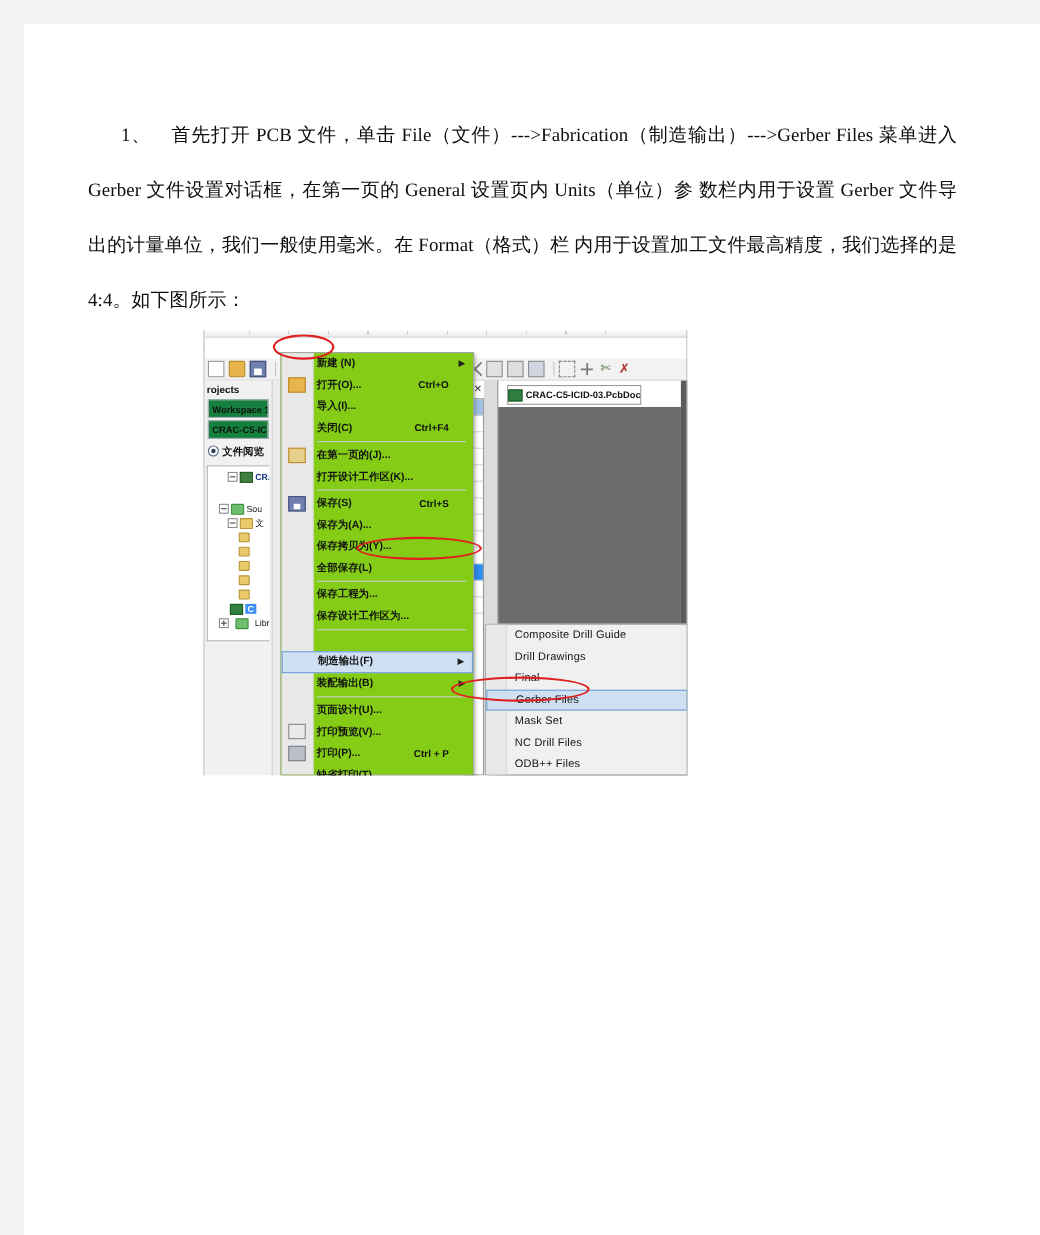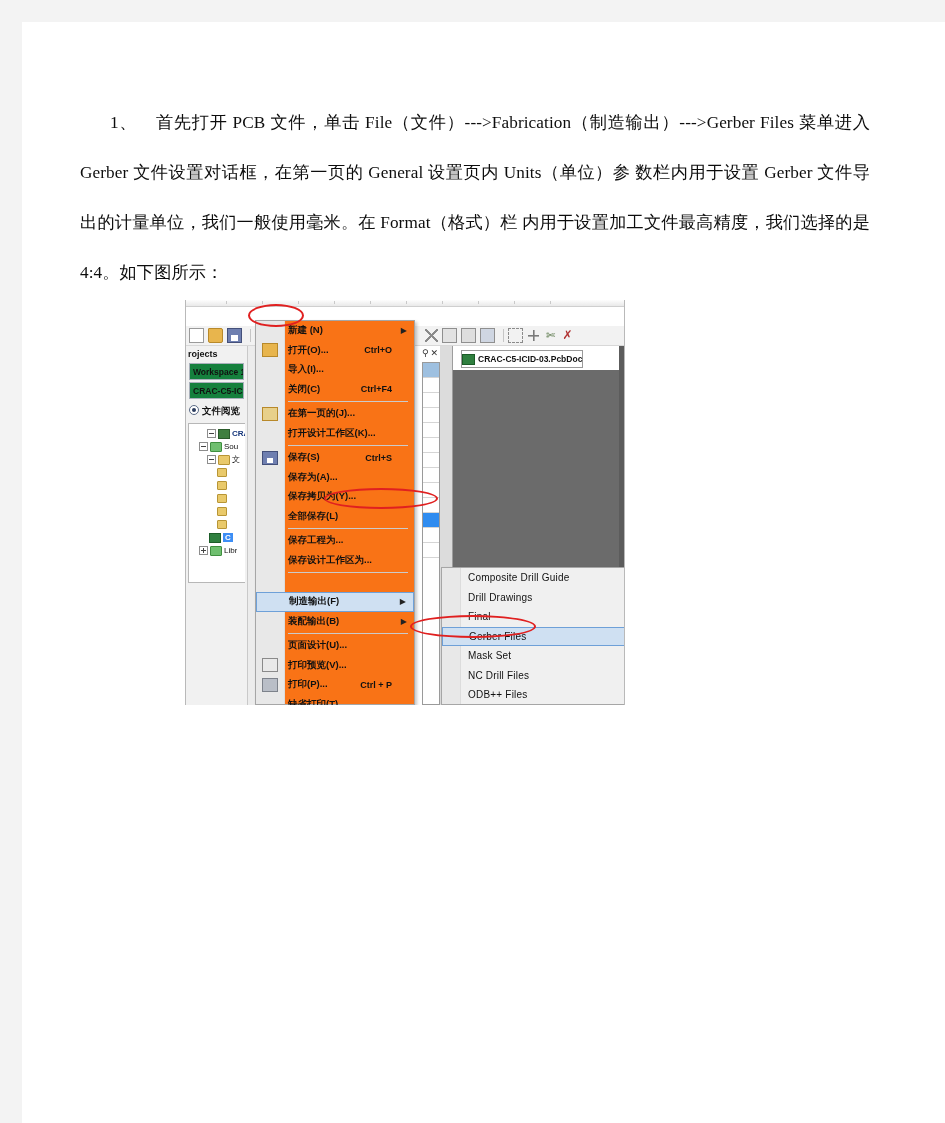--- a/index.html
+++ b/index.html
@@ -191,22 +191,22 @@
   .doctab .ic{width:11px;height:9px;background:#2f7f3f;border:1px solid #1c5c28;flex:0 0 auto;}
 
   
   .canvas{
     position:absolute;left:267px;top:70px;right:6px;bottom:0;background:#6b6b6b;
   }
   .rbar{position:absolute;right:0;top:46px;width:6px;bottom:0;background:#5c5c5c;}
 
   
   .filemenu{
-    position:absolute;left:69px;top:20px;width:160px;height:385px;
-    background:#f97316;border:1px solid #a6a6a6;box-sizing:border-box;
+    position:absolute;left:69px;top:20px;width:176px;height:385px;
+    background:#84cc16;border:1px solid #a6a6a6;box-sizing:border-box;
     box-shadow:2px 2px 3px rgba(0,0,0,.22);
   }
   .menu-gutter{
     position:absolute;left:0;top:0;width:28px;bottom:0;background:#e8e8e8;
     border-right:1px solid #dcdcdc;
   }
   .mrow{
     position:relative;height:19.5px;display:flex;align-items:center;
     padding-left:32px;box-sizing:border-box;
     font-family:"Liberation Sans","DejaVu Sans",sans-serif;
@@ -305,21 +305,21 @@
         <div class="lp-radio">
           <span class="dot"></span>
           <span>文件阅览</span>
         </div>
         <div class="lp-tree">
           <div class="tnode" style="padding-left:0px;margin-left:16px;">
             <span class="tbox"></span>
             <span class="tico ic-prj"></span>
             <span class="tlabel">CRAC</span>
           </div>
-          <div class="tnode" style="padding-left:8px;">
+          <div class="tnode" style="padding-left:8px;margin-top:16px;">
             <span class="tbox"></span>
             <span class="tico ic-fold"></span>
             <span class="tlabel" style="color:#111;font-weight:normal;">Sou</span>
           </div>
           <div class="tnode" style="padding-left:16px;">
             <span class="tbox"></span>
             <span class="tico ic-fold-y"></span>
             <span class="tlabel" style="color:#111;font-weight:normal;">文</span>
           </div>
           <div class="tnode" style="padding-left:26px;">
@@ -339,21 +339,21 @@
             <span class="tlabel"></span>
           </div>
           <div class="tnode" style="padding-left:26px;">
             <span class="tico ic-fold-s"></span>
             <span class="tlabel"></span>
           </div>
           <div class="tnode" style="padding-left:18px;">
             <span class="tico ic-pcb"></span>
             <span class="tlabel sel">C</span>
           </div>
-          <div class="tnode" style="padding-left:8px;">
+          <div class="tnode" style="padding-left:8px;justify-content:space-between;">
             <span class="tbox plus"></span>
             <span class="tico ic-fold"></span>
             <span class="tlabel" style="color:#111;font-weight:normal;">Libr</span>
           </div>
         </div>
       </div>
 
       <div class="midcol"></div>
 
       <div class="panelctl">

